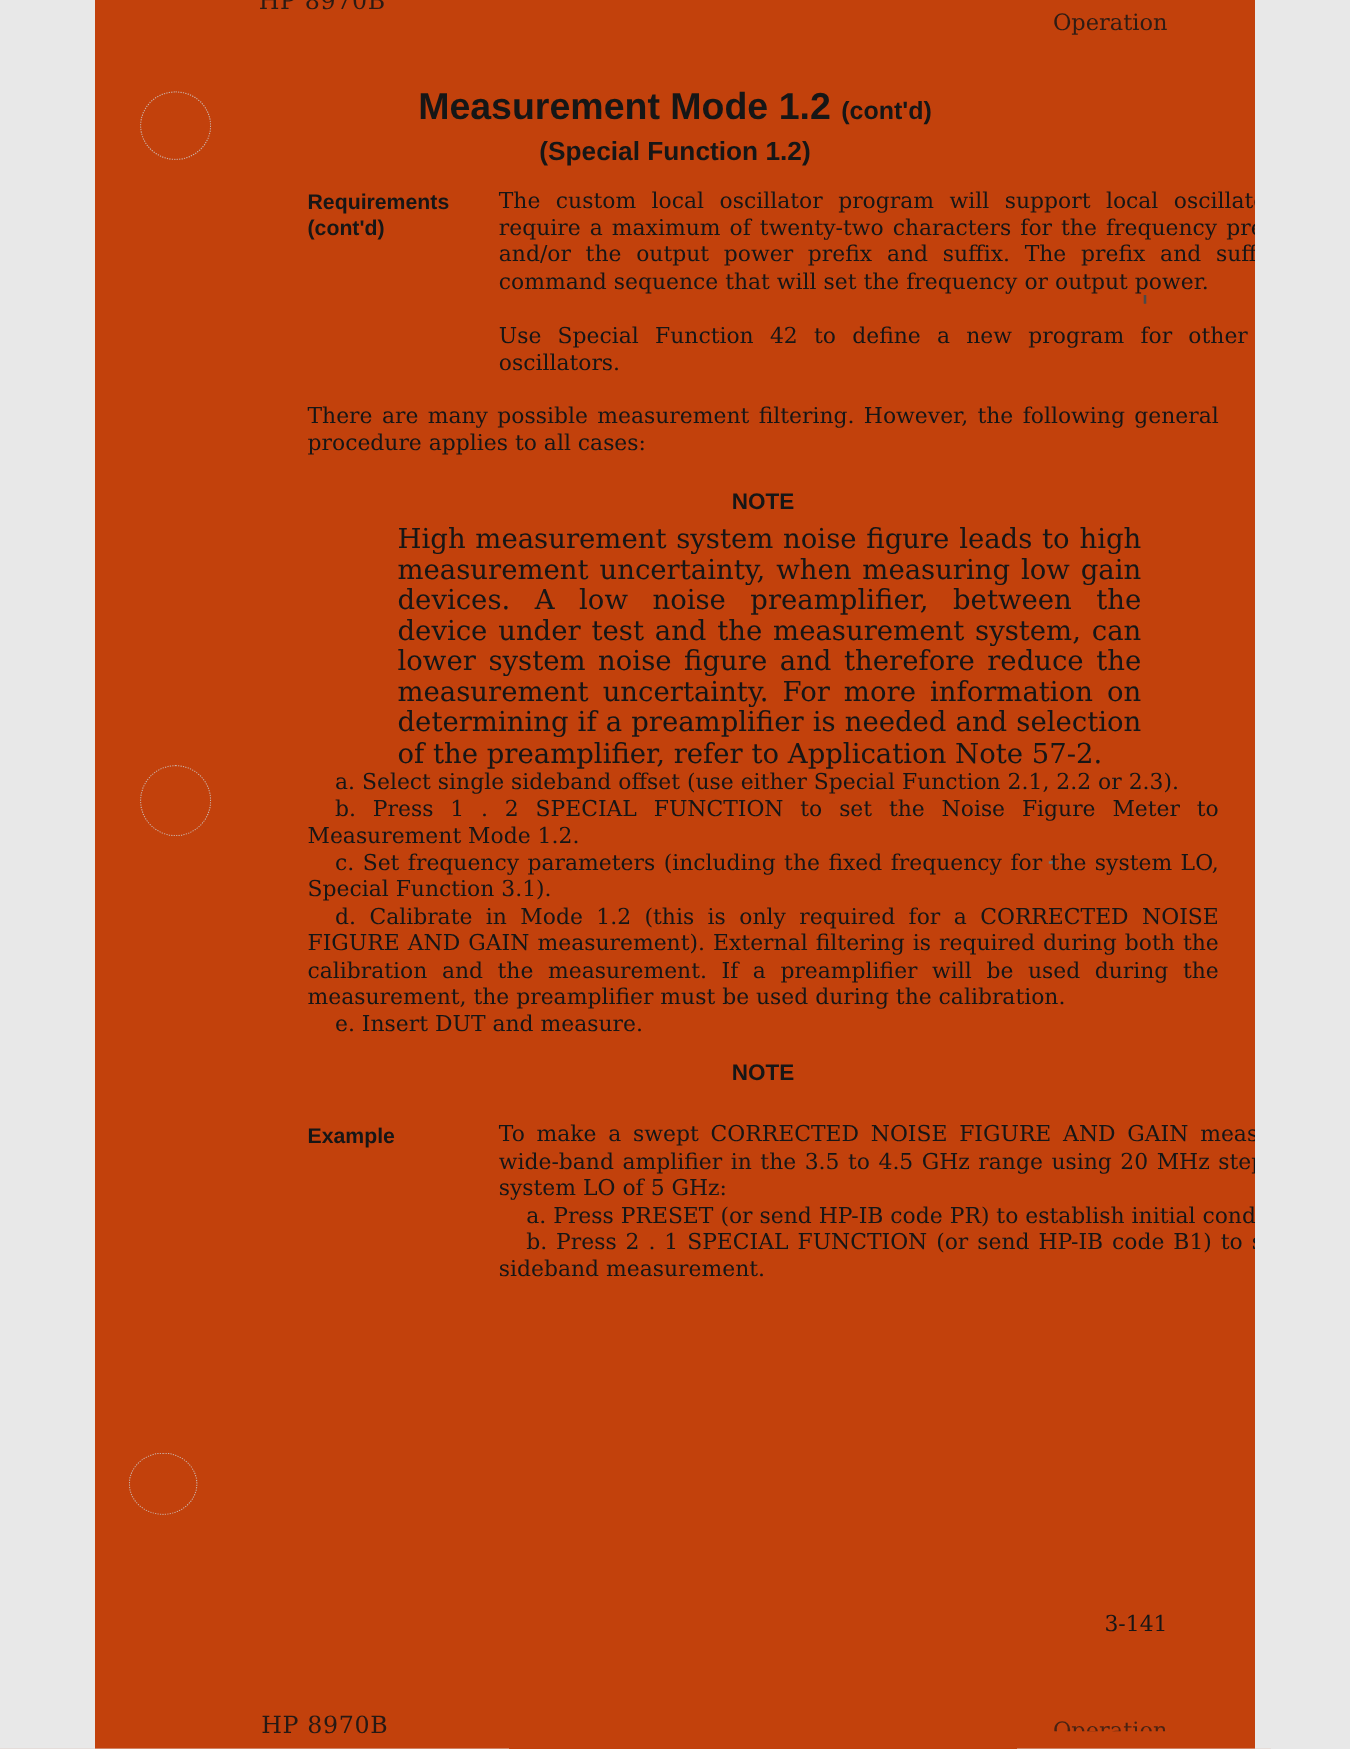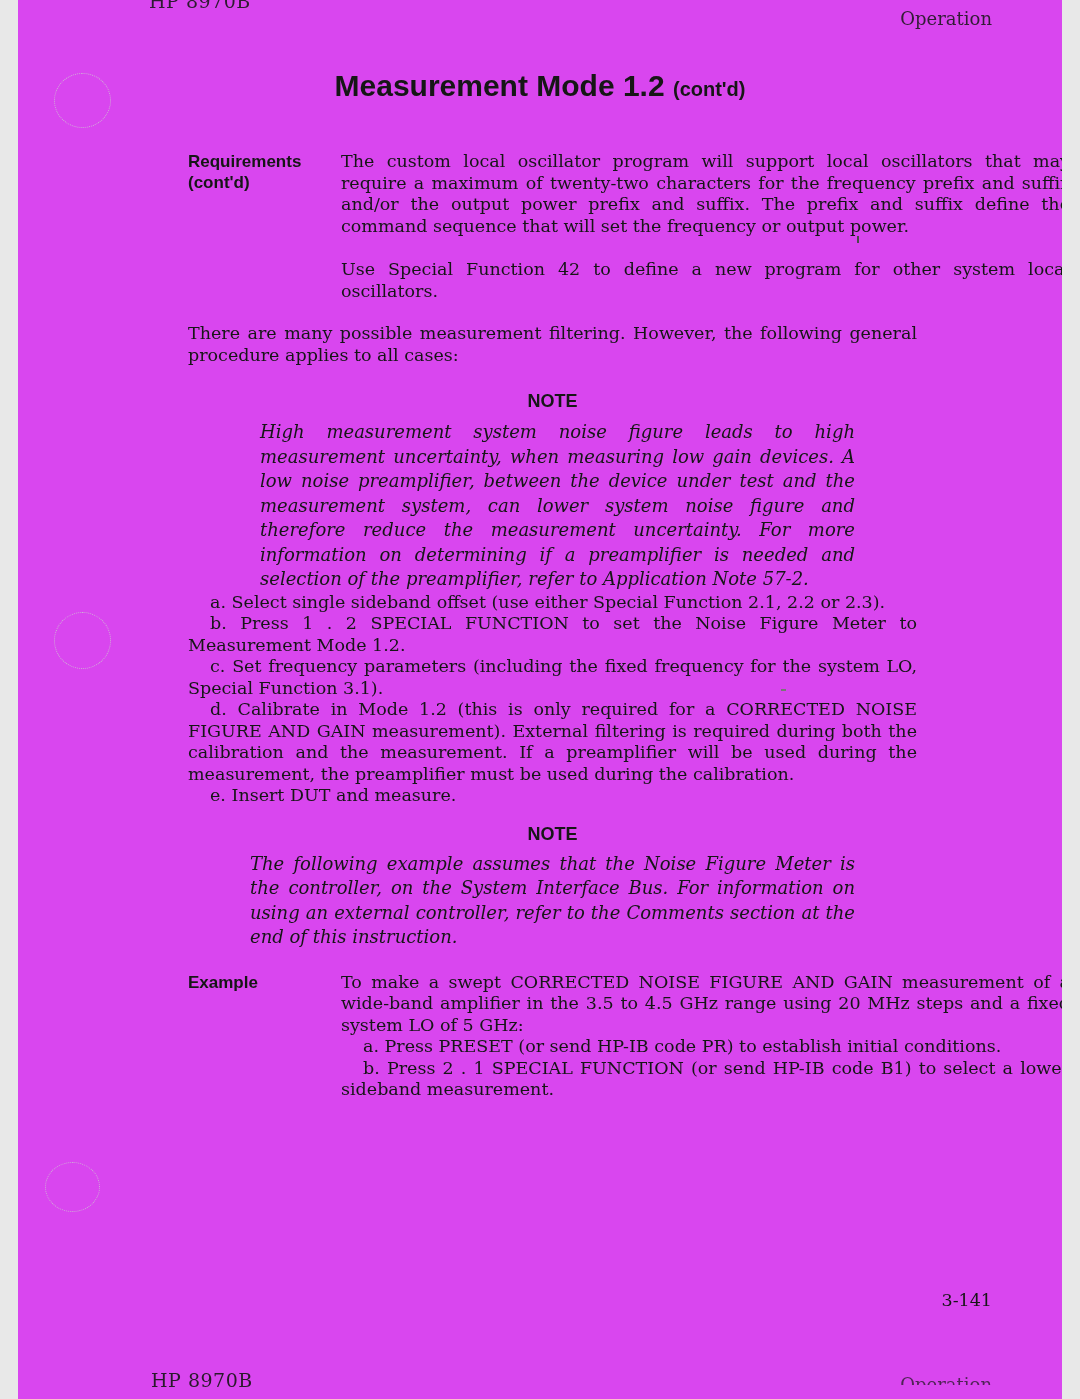--- a/index.html
+++ b/index.html
@@ -1,20 +1,20 @@
 <!DOCTYPE html>
 <html><head>
 <meta charset="utf-8">
 <style>
   html,body{margin:0;padding:0;background:#e8e8e8;}
   .page{
     position:relative;
-    width:1044px;height:1399px;
+    width:928px;height:1399px;
     margin:0 auto;
-    background:#d946ef;
+    background:#c2410c;
     overflow:hidden;
     color:#161616;
   }
   
   .hdr-left-clip{position:absolute;left:131px;top:0;height:21px;overflow:hidden;}
   .hdr-left-clip span{display:block;margin-top:-10px;font:19px/22px "DejaVu Serif",serif;letter-spacing:.5px;opacity:.88;}
   .hdr-right{position:absolute;top:8px;right:70px;font:18px "DejaVu Serif",serif;opacity:.85;}
   .ftr-left-clip{position:absolute;left:133px;top:1368px;height:31px;overflow:hidden;}
   .ftr-left-clip span{display:block;font:19px/24px "DejaVu Serif",serif;letter-spacing:.5px;opacity:.9;}
   .ftr-right-clip{position:absolute;right:70px;top:1374px;height:11px;overflow:hidden;opacity:.7;}
@@ -33,21 +33,21 @@
   .row{display:flex;margin-left:40px;}
   .lbl{width:153px;flex:0 0 153px;
        font:bold 17px/21px "Liberation Sans",sans-serif;white-space:pre-line;}
   .bd{width:729px;flex:0 0 729px;
       font:17.5px/21.5px "DejaVu Serif",serif;text-align:justify;}
   .bd p{margin:0;}
   .mt22{margin-top:22px;}
   .mt21{margin-top:21px;}
   .note-h{margin:25px 0 9px;text-align:center;
           font:bold 18px/20px "Liberation Sans",sans-serif;}
-  .note{margin:0 62px 0 72px;font-style:italic;font-size:18px;line-height:24.5px;text-align:justify;}
+  .note{margin:0 62px 0 72px;font-size:22px;line-height:24.5px;text-align:justify;}
   .note.second{margin:0 62px;}
   .note-h.second{margin-top:17px;margin-bottom:8px;}
   .step{text-indent:22px;margin:20px 0 0;}
 
   
   .smudge{position:absolute;border:1.5px dotted #cdcdcd;border-radius:50%;opacity:.8;}
   .s1{left:36px;top:73px;width:55px;height:53px;}
   .s2{left:36px;top:612px;width:55px;height:55px;}
   .s3{left:27px;top:1162px;width:53px;height:48px;}
   .speck{position:absolute;background:#4a4a4a;}
@@ -64,20 +64,21 @@
   <div class="smudge s3"></div>
   <div class="speck sp1"></div>
   <div class="speck sp2"></div>
 
   <div class="hdr-left-clip">
     <span>HP 8970B</span>
   </div>
   <div class="hdr-right">Operation</div>
 
   <h1 class="title"><span>Measurement Mode 1.2</span> <span class="suffix">(cont'd)</span></h1>
+  <div class="subtitle">(Special Function 1.2)</div>
 
   <div class="content">
 
     <div class="row">
       <div class="lbl">Requirements
 (cont'd)</div>
       <div class="bd">
         <p>The custom local oscillator program will support local oscillators that may require a maximum of twenty-two characters for the frequency prefix and suffix and/or the output power prefix and suffix. The prefix and suffix define the command sequence that will set the frequency or output power.</p>
       </div>
     </div>
@@ -93,21 +94,20 @@
       <div class="bd">
         <p>There are many possible measurement filtering. However, the following general procedure applies to all cases:</p>
         <div class="note-h">NOTE</div>
         <div class="note">High measurement system noise figure leads to high measurement uncertainty, when measuring low gain devices. A low noise preamplifier, between the device under test and the measurement system, can lower system noise figure and therefore reduce the measurement uncertainty. For more information on determining if a preamplifier is needed and selection of the preamplifier, refer to Application Note 57-2.</div>
         <p class="step">a.  Select single sideband offset (use either Special Function 2.1, 2.2 or 2.3).</p>
         <p class="step mt21">b.  Press 1 . 2 SPECIAL FUNCTION to set the Noise Figure Meter to Measurement Mode 1.2.</p>
         <p class="step mt21">c.  Set frequency parameters (including the fixed frequency for the system LO, Special Function 3.1).</p>
         <p class="step mt21">d.  Calibrate in Mode 1.2 (this is only required for a CORRECTED NOISE FIGURE AND GAIN measurement). External filtering is required during both the calibration and the measurement. If a preamplifier will be used during the measurement, the preamplifier must be used during the calibration.</p>
         <p class="step mt21">e.  Insert DUT and measure.</p>
         <div class="note-h second">NOTE</div>
-        <div class="note second">The following example assumes that the Noise Figure Meter is the controller, on the System Interface Bus. For information on using an external controller, refer to the Comments section at the end of this instruction.</div>
       </div>
     </div>
 
     <div class="row mt22">
       <div class="lbl">Example</div>
       <div class="bd">
         <p>To make a swept CORRECTED NOISE FIGURE AND GAIN measurement of a wide-band amplifier in the 3.5 to 4.5 GHz range using 20 MHz steps and a fixed system LO of 5 GHz:</p>
         <p class="step">a.  Press PRESET (or send HP-IB code PR) to establish initial conditions.</p>
         <p class="step mt21">b.  Press 2 . 1 SPECIAL FUNCTION (or send HP-IB code B1) to select a lower sideband measurement.</p>
       </div>

